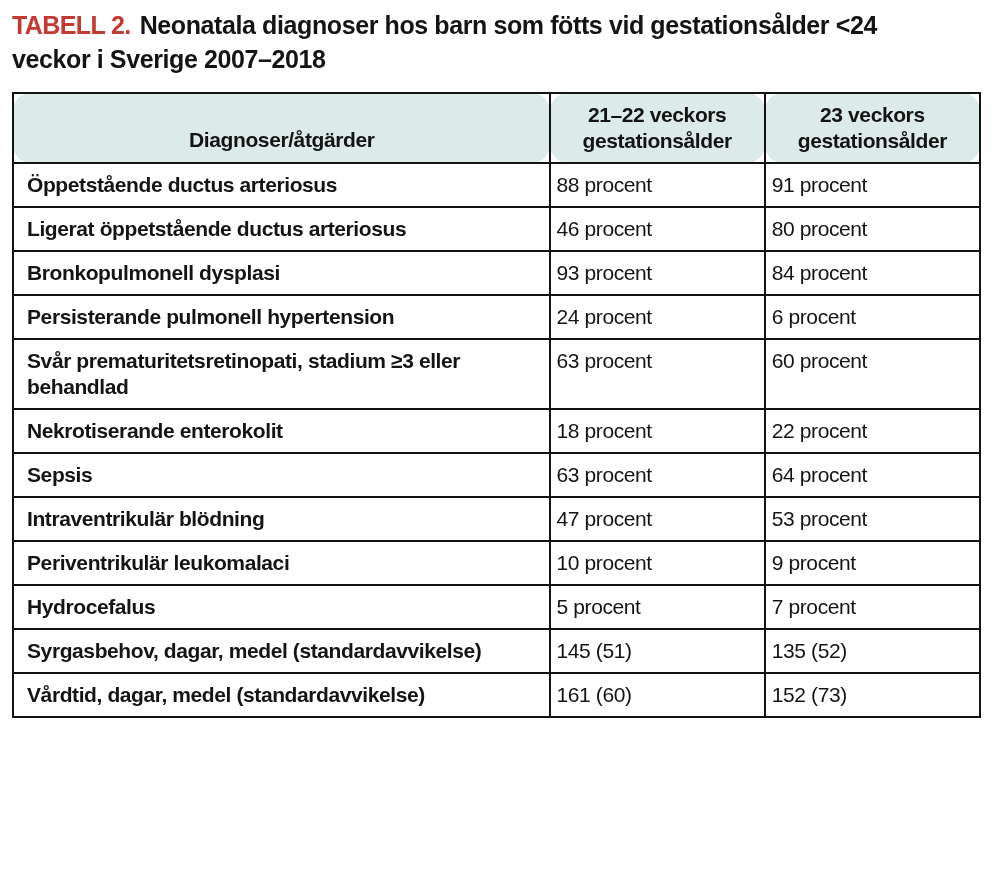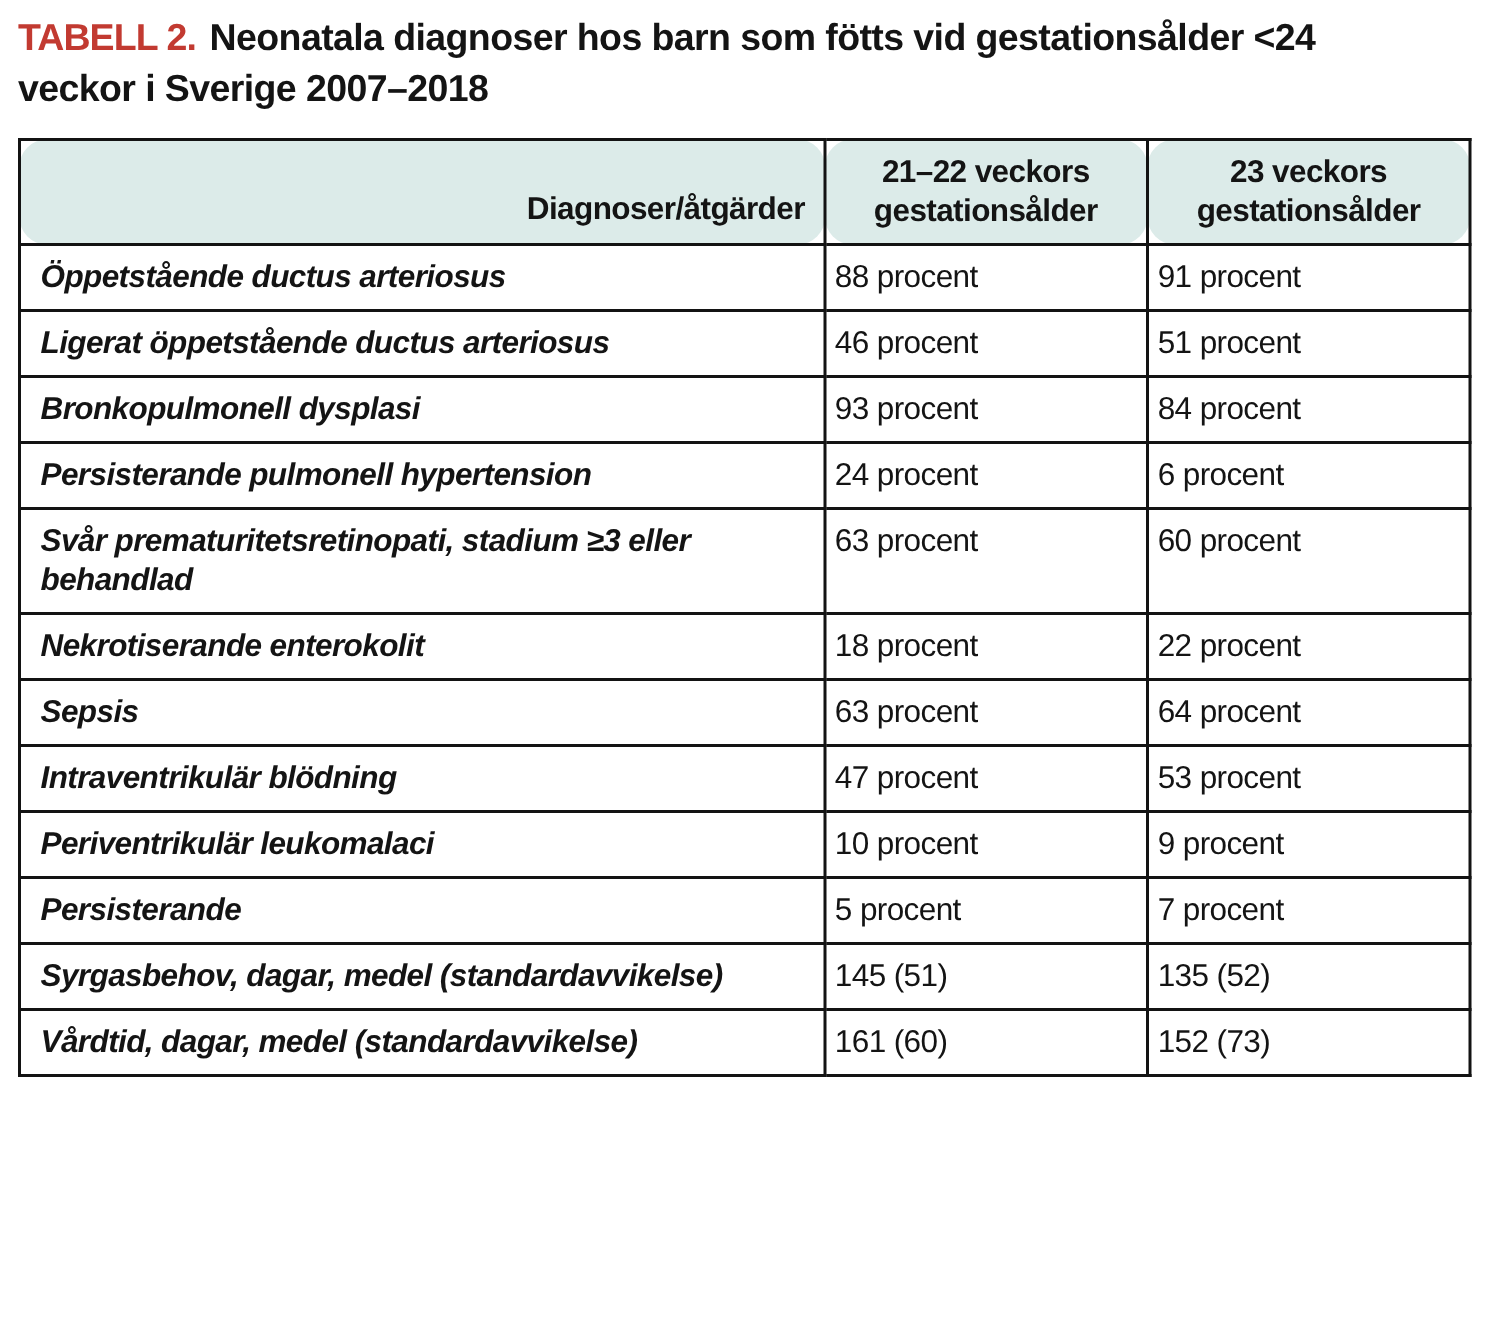--- a/index.html
+++ b/index.html
@@ -48,38 +48,37 @@
   .data-table thead th {
     background: var(--header-bg);
     font-size: 21px;
     font-weight: 700;
     line-height: 26px;
     height: 57px;
     border-radius: 18px;
   }
   th.col-label {
     width: 536px;
-    text-align: right;
+    text-align: center;
     vertical-align: bottom;
     padding: 8px 12px 9px 13px;
   }
   th.col-val {
     width: 215px;
     text-align: center;
     vertical-align: middle;
     padding: 8px 14px;
   }
   td.label {
     font-size: 21px;
     font-weight: 700;
     line-height: 26px;
     text-align: left;
     vertical-align: top;
     padding: 8px 12px 8px 13px;
-    font-style: italic;
   }
   td.value {
     font-size: 21px;
     font-weight: 400;
     line-height: 26px;
     text-align: left;
     vertical-align: top;
     padding: 8px 6px;
   }
 </style>
@@ -100,21 +99,21 @@
     </thead>
     <tbody>
         <tr>
           <td class="label">Öppetstående ductus arteriosus</td>
           <td class="value">88 procent</td>
           <td class="value">91 procent</td>
         </tr>
         <tr>
           <td class="label">Ligerat öppetstående ductus arteriosus</td>
           <td class="value">46 procent</td>
-          <td class="value">51 procent</td>
+          <td class="value">80 procent</td>
         </tr>
         <tr>
           <td class="label">Bronkopulmonell dysplasi</td>
           <td class="value">93 procent</td>
           <td class="value">84 procent</td>
         </tr>
         <tr>
           <td class="label">Persisterande pulmonell hypertension</td>
           <td class="value">24 procent</td>
           <td class="value">6 procent</td>
@@ -138,21 +137,21 @@
           <td class="label">Intraventrikulär blödning</td>
           <td class="value">47 procent</td>
           <td class="value">53 procent</td>
         </tr>
         <tr>
           <td class="label">Periventrikulär leukomalaci</td>
           <td class="value">10 procent</td>
           <td class="value">9 procent</td>
         </tr>
         <tr>
-          <td class="label">Persisterande</td>
+          <td class="label">Hydrocefalus</td>
           <td class="value">5 procent</td>
           <td class="value">7 procent</td>
         </tr>
         <tr>
           <td class="label">Syrgasbehov, dagar, medel (standardavvikelse)</td>
           <td class="value">145 (51)</td>
           <td class="value">135 (52)</td>
         </tr>
         <tr>
           <td class="label">Vårdtid, dagar, medel (standardavvikelse)</td>

